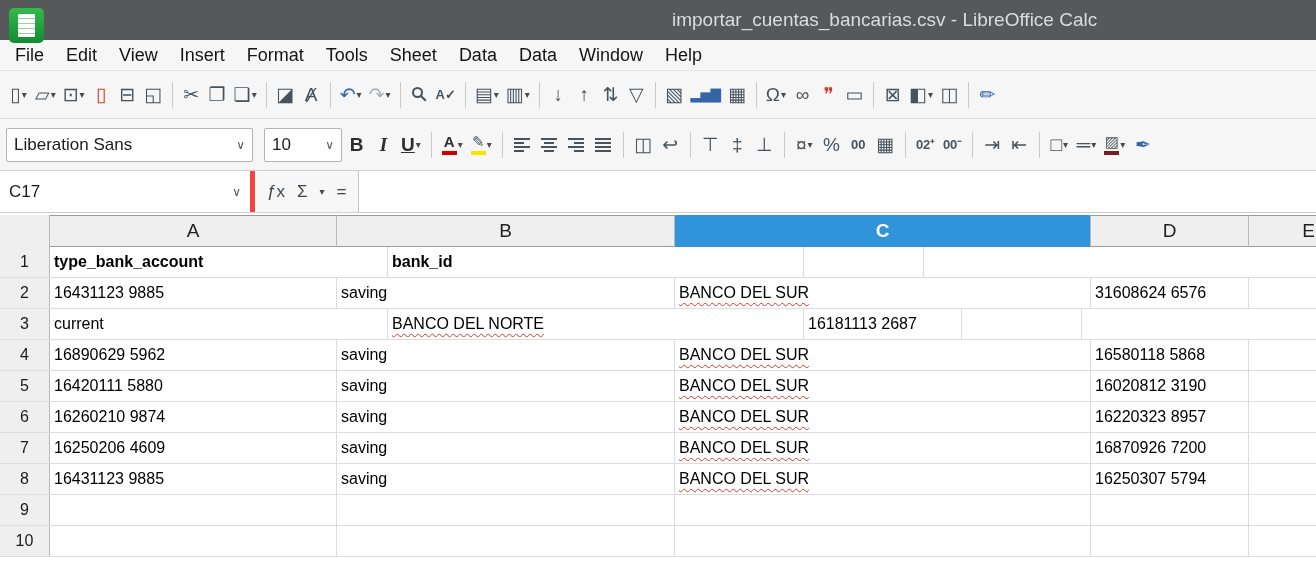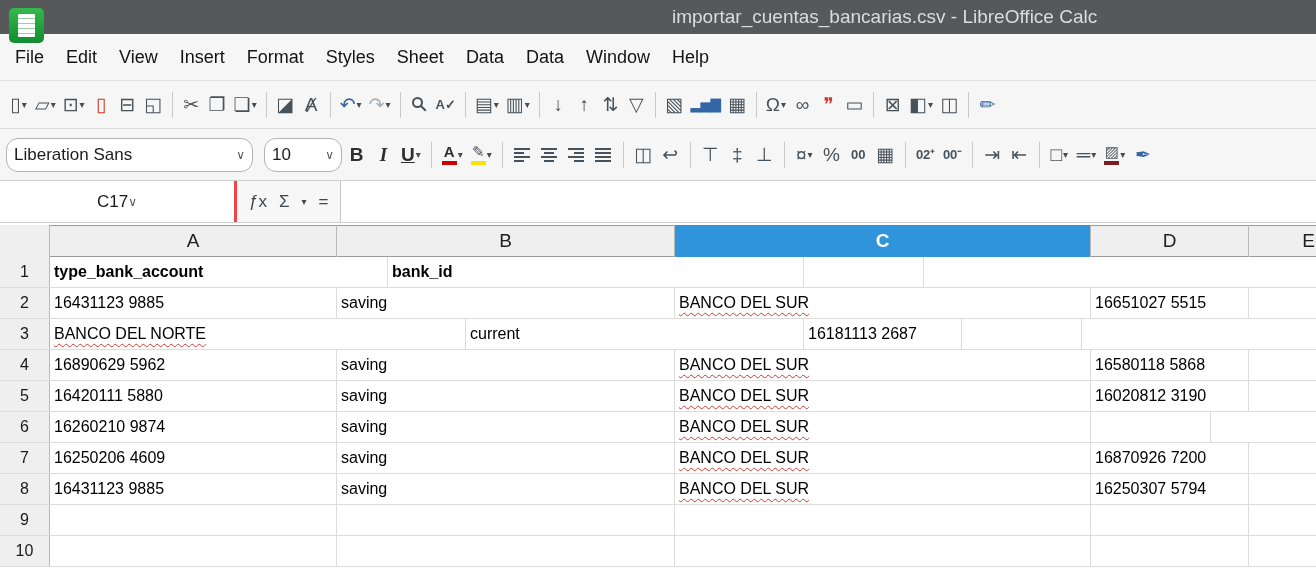--- a/index.html
+++ b/index.html
@@ -1,30 +1,30 @@
 <!DOCTYPE html>
 <html><head>
 <meta charset="utf-8">
 <style>
   * { margin:0; padding:0; box-sizing:border-box; }
   html,body { width:1316px; height:584px; overflow:hidden; background:#fff;
               font-family:"Liberation Sans", sans-serif; }
 
   
-  .titlebar { height:34px; background:#565859; position:relative; }
+  .titlebar { height:40px; background:#565859; position:relative; }
   .app-icon { position:absolute; left:9px; top:8px; width:35px; height:35px;
               border-radius:5px; background:linear-gradient(#35b94c,#128c31);
               display:flex; align-items:center; justify-content:center; }
   .app-icon .doc { width:17px; height:23px; border-radius:1px;
               background:repeating-linear-gradient(to bottom,#ffffff 0 4px,#9ccf9f 4px 5px); }
   .win-title { position:absolute; left:672px; top:50%; transform:translateY(-50%);
               color:#dcdcdc; font-size:19px; white-space:nowrap; }
 
   
-  .menubar { height:47px; background:#f6f6f6; border-bottom:1px solid #e2e2e2;
+  .menubar { height:31px; background:#f6f6f6; border-bottom:1px solid #e2e2e2;
              display:flex; align-items:center; padding:0 4px; }
   .mi { font-size:18px; color:#141414; padding:6px 11px; border-radius:3px; cursor:default; }
 
   
   .toolbar { background:#f6f6f6; display:flex; align-items:center; padding:0 6px; }
   .toolbar.std { height:48px; border-bottom:1px solid #dddddd; gap:1px; }
   .toolbar.fbar { height:52px; border-bottom:1px solid #cfcfcf; gap:2px; }
   .tb { display:inline-flex; align-items:center; justify-content:center;
         min-width:25px; height:34px; padding:0 3px; border-radius:3px; gap:1px; flex:none; }
   .g { font-size:19px; line-height:1; color:#47525b; }
@@ -33,21 +33,21 @@
   .dd { font-size:10px; color:#4a4a4a; line-height:1; }
   .sep { width:1px; height:26px; background:#c9c9c9; margin:0 5px; flex:none; }
 
   
   .mag { width:11px; height:11px; border:2px solid #47525b; border-radius:50%;
          position:relative; margin:0 4px 4px 0; }
   .mag::after { content:""; position:absolute; width:8px; height:2px; background:#47525b;
          right:-6px; bottom:-3px; transform:rotate(45deg); }
 
   
-  .combo { height:34px; background:#fff; border:1px solid #b3b3b3; border-radius:12px;
+  .combo { height:34px; background:#fff; border:1px solid #b3b3b3; border-radius:2px;
            display:flex; align-items:center; justify-content:space-between;
            padding:0 7px; flex:none; }
   .combo .val { font-size:17px; color:#1c1c1c; white-space:nowrap; }
   .combo .chev { font-size:12px; color:#555; margin-left:6px; }
   .font-combo { width:247px; margin-right:9px; }
   .size-combo { width:78px; }
 
   
   .lt { font-size:19px; font-weight:bold; color:#2e2e2e; line-height:1; }
   .lt.it { font-style:italic; font-family:"Liberation Serif", serif; }
@@ -68,22 +68,22 @@
         background-size:16px 2px,10px 2px,16px 2px,10px 2px; }
   .al-left    { background-position:0 0,0 4px,0 8px,0 12px; }
   .al-center  { background-position:0 0,3px 4px,0 8px,3px 12px; }
   .al-right   { background-position:0 0,6px 4px,0 8px,6px 12px; }
   .al-justify { background-size:16px 2px,16px 2px,16px 2px,16px 2px;
                 background-position:0 0,0 4px,0 8px,0 12px; }
 
   
   .formulabar { height:42px; background:#f7f7f7; border-bottom:1px solid #cfcfcf;
                 display:flex; align-items:stretch; }
-  .name-box { width:237px; background:#fff; border-right:3px solid #ef4444;
-              display:flex; align-items:center; justify-content:center;
+  .name-box { width:255px; background:#fff; border-right:5px solid #ef4444;
+              display:flex; align-items:center; justify-content:space-between;
               padding:0 9px; font-size:17px; color:#1a1a1a; flex:none; }
   .name-box .chev { font-size:12px; color:#555; }
   .fb-btns { display:flex; align-items:center; gap:12px; padding:0 12px; flex:none; }
   .fb-g { font-size:17px; color:#3c464e; }
   .fb-input { flex:1; background:#fff; border-left:1px solid #c6c6c6;
               font-size:16px; line-height:40px; padding:0 6px; }
 
   
   .sheet { background:#fff; }
   .chr { display:flex; height:34px; border-top:2px solid #ffffff; background:#efefef;
@@ -115,21 +115,21 @@
     </div>
     <div class="win-title">importar_cuentas_bancarias.csv - LibreOffice Calc</div>
   </div>
 
   <div class="menubar">
     <span class="mi">File</span>
     <span class="mi">Edit</span>
     <span class="mi">View</span>
     <span class="mi">Insert</span>
     <span class="mi">Format</span>
-    <span class="mi">Styles</span>
+    <span class="mi">Tools</span>
     <span class="mi">Sheet</span>
     <span class="mi">Data</span>
     <span class="mi">Data</span>
     <span class="mi">Window</span>
     <span class="mi">Help</span>
   </div>
 
   <div class="toolbar std">
     <span class="tb">
         <span class="g">▯</span>
@@ -391,28 +391,28 @@
       <div class="c wB bold">type_bank_account</div>
       <div class="c wC bold">bank_id</div>
       <div class="c wE"></div>
     </div>
 
     <div class="r">
       <div class="rh">2</div>
       <div class="c wA">16431123 9885</div>
       <div class="c wB">saving</div>
       <div class="c wC sp">BANCO DEL SUR</div>
-      <div class="c wD">16651027 5515</div>
+      <div class="c wD">31608624 6576</div>
       <div class="c wE"></div>
     </div>
 
     <div class="r">
       <div class="rh">3</div>
+      <div class="c wB">current</div>
       <div class="c wC sp">BANCO DEL NORTE</div>
-      <div class="c wB">current</div>
       <div class="c wD">16181113 2687</div>
       <div class="c wE"></div>
     </div>
 
     <div class="r">
       <div class="rh">4</div>
       <div class="c wA">16890629 5962</div>
       <div class="c wB">saving</div>
       <div class="c wC sp">BANCO DEL SUR</div>
       <div class="c wD">16580118 5868</div>
@@ -426,20 +426,21 @@
       <div class="c wC sp">BANCO DEL SUR</div>
       <div class="c wD">16020812 3190</div>
       <div class="c wE"></div>
     </div>
 
     <div class="r">
       <div class="rh">6</div>
       <div class="c wA">16260210 9874</div>
       <div class="c wB">saving</div>
       <div class="c wC sp">BANCO DEL SUR</div>
+      <div class="c wD">16220323 8957</div>
       <div class="c wE"></div>
     </div>
 
     <div class="r">
       <div class="rh">7</div>
       <div class="c wA">16250206 4609</div>
       <div class="c wB">saving</div>
       <div class="c wC sp">BANCO DEL SUR</div>
       <div class="c wD">16870926 7200</div>
       <div class="c wE"></div>

